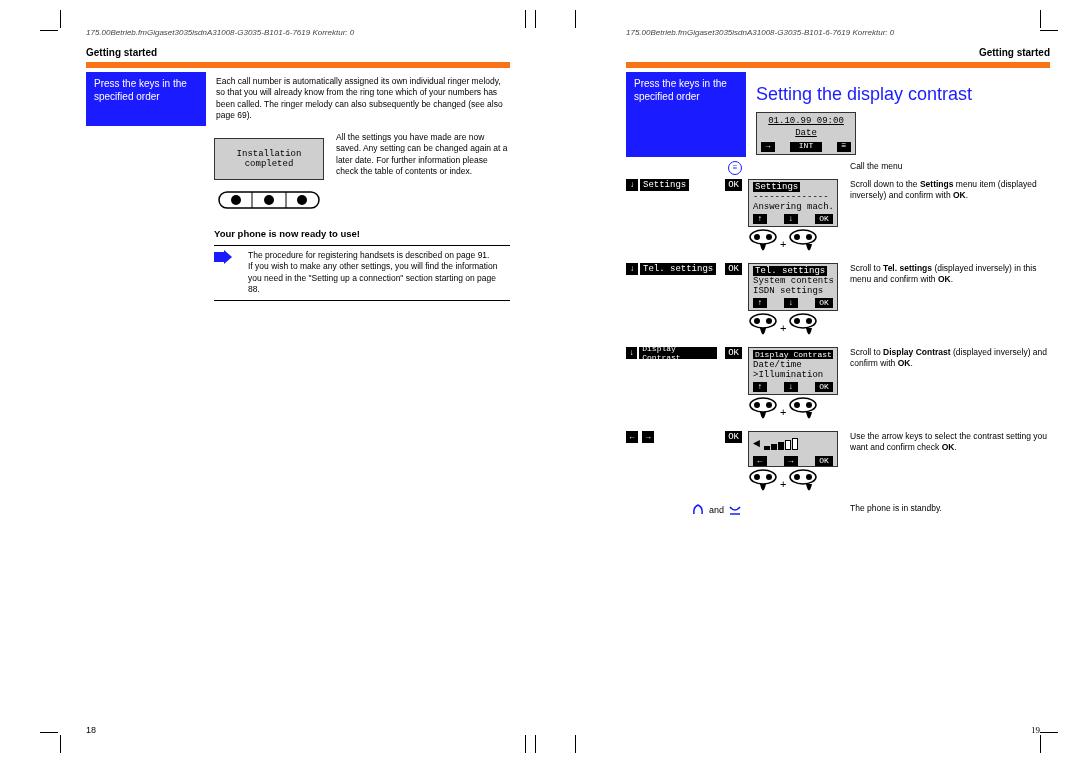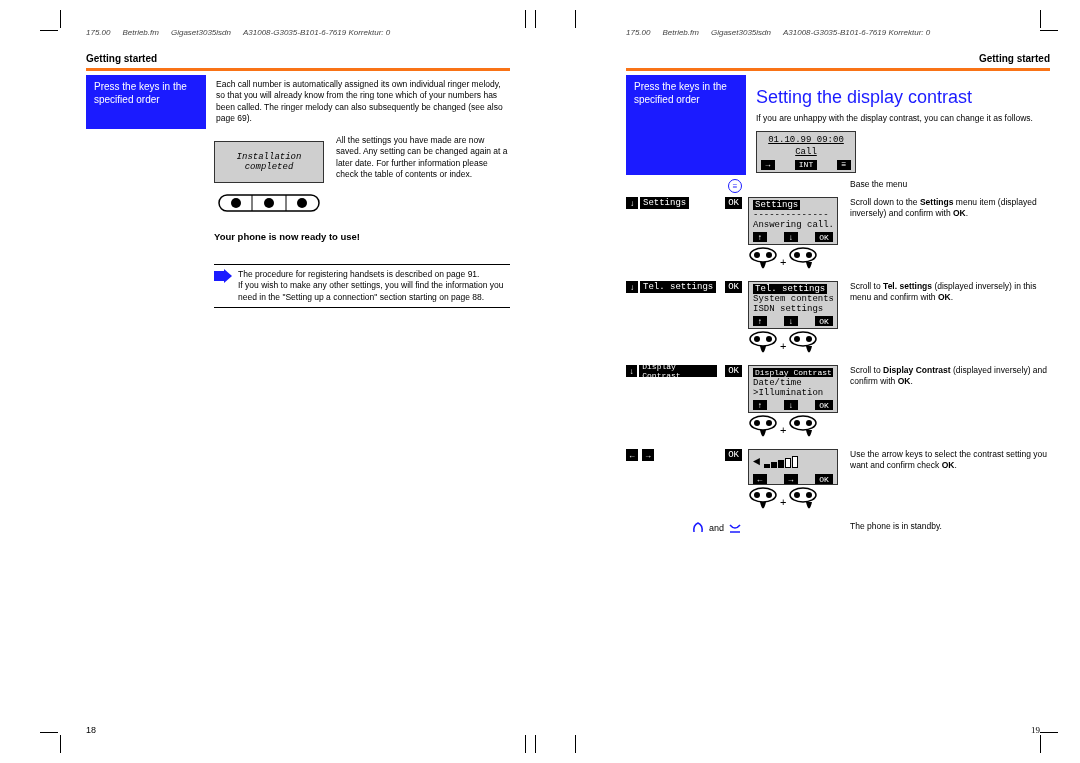--- a/index.html
+++ b/index.html
@@ -2,37 +2,37 @@
 <html><head>
 <meta charset="utf-8">
 <style>
   * { box-sizing: border-box; margin: 0; padding: 0; }
   body { background: #fff; font-family: Arial, Helvetica, sans-serif; font-size: 9px; color: #000; width: 1080px; height: 763px; position: relative; }
   .crop-mark { position: absolute; background: #000; }
   .cm-h { height: 1px; width: 18px; }
   .cm-v { width: 1px; height: 18px; }
   .spread { display: flex; width: 1080px; height: 763px; }
   .page { width: 540px; height: 763px; padding: 28px 30px 40px 30px; position: relative; }
-  .header-line { display: flex; gap: 12px; font-style: italic; font-size: 8px; color: #444; border-bottom: 0; padding-bottom: 6px; white-space: nowrap; }
+  .header-line { display: flex; gap: 0; font-style: italic; font-size: 8px; color: #444; border-bottom: 0; padding-bottom: 6px; white-space: nowrap; }
   .header-line span { display: inline-block; }
-  .section-title { font-weight: bold; font-size: 10px; margin-top: 10px; border-bottom: 3px solid #f97316; padding-bottom: 4px; }
+  .section-title { font-weight: bold; font-size: 10px; margin-top: 4px; border-bottom: 6px solid #f97316; padding-bottom: 4px; }
   .content { display: flex; margin-top: 4px; }
   .bluecol { width: 120px; background: #1b1bff; color: #fff; padding: 6px 8px; font-size: 10px; line-height: 1.25; min-height: 40px; }
   .bodycol { flex: 1; padding: 4px 0 0 10px; font-size: 8.5px; line-height: 1.35; }
   .bodycol p { margin-bottom: 4px; }
-  .lcd-box { background: #cfcfcf; border: 1px solid #333; display: inline-block; font-family: "Courier New", monospace; font-size: 9px; padding: 4px 6px; text-align: center; margin: 6px 0; font-style: italic; }
+  .lcd-box { background: #cfcfcf; border: 1px solid #333; display: inline-block; font-family: "Courier New", monospace; font-size: 9px; padding: 4px 6px; text-align: center; margin: 6px 0; }
   .lcd-display { background: #cfcfcf; border: 1px solid #333; font-family: "Courier New", monospace; font-size: 9px; padding: 2px 4px; width: 90px; margin-bottom: 2px; }
   .lcd-display .line { white-space: nowrap; overflow: hidden; }
   .lcd-display .inv { background: #000; color: #fff; padding: 0 2px; display: inline-block; }
   .lcd-display .bottom-icons { display: flex; justify-content: space-between; margin-top: 2px; }
   .lcd-display .bottom-icons .icon { background: #000; color: #fff; font-size: 8px; width: 14px; height: 10px; display: flex; align-items: center; justify-content: center; }
   .keys-svg { display: block; margin: 2px 0 6px 0; }
   .two-col-inner { display: flex; align-items: flex-start; gap: 12px; margin-bottom: 6px; }
   .ready-title { font-weight: bold; font-size: 9.5px; margin: 10px 0 6px 0; }
-  .note-block { border-top: 1px solid #000; border-bottom: 1px solid #000; padding: 4px 0; margin-top: 22px; display: flex; gap: 6px; }
+  .note-block { border-top: 1px solid #000; border-bottom: 1px solid #000; padding: 4px 0; margin-top: 6px; display: flex; gap: 16px; }
   .note-arrow { width: 18px; flex-shrink: 0; }
   .heading-blue { color: #1b1bff; font-size: 18px; font-weight: normal; margin: 6px 0 4px 0; }
   .step-row { display: flex; align-items: flex-start; gap: 6px; margin-bottom: 4px; }
   .step-left { width: 116px; flex-shrink: 0; display: flex; align-items: center; gap: 4px; }
   .step-mid { width: 96px; flex-shrink: 0; }
   .step-right { flex: 1; font-size: 8.5px; line-height: 1.3; }
   .pill-label { display: inline-flex; align-items: center; gap: 2px; }
   .pill-label .arrow-box { background: #000; color: #fff; width: 12px; height: 12px; display: inline-flex; align-items: center; justify-content: center; font-size: 8px; }
   .pill-label .txt { background: #000; color: #fff; font-family: "Courier New", monospace; font-size: 9px; padding: 0 3px; height: 12px; display: inline-flex; align-items: center; }
   .ok-box { background: #000; color: #fff; font-family: "Courier New", monospace; font-size: 9px; padding: 0 3px; height: 12px; display: inline-flex; align-items: center; }
@@ -124,58 +124,57 @@
       <span>A31008-G3035-B101-6-7619  Korrektur: 0</span>
     </div>
     <div style="margin-left:56px;">
       <div class="section-title" style="text-align:right;">Getting started</div>
       <div class="content">
         <div class="bluecol">
           <span>Press the keys in the specified order</span>
         </div>
         <div class="bodycol">
           <div class="heading-blue">Setting the display contrast</div>
-          <p>If you are unhappy with the display contrast, you can change it as follows.</p>
 
           <div style="display:flex; gap:10px; align-items:flex-start; margin-top:6px;">
             <div class="lcd-display" style="width:100px;text-decoration:underline;">
               <div class="line" style="text-align:center;">01.10.99  09:00</div>
-              <div class="line" style="text-align:center;">Call</div>
+              <div class="line" style="text-align:center;">Date</div>
               <div class="bottom-icons">
                 <span class="icon">→</span>
-                <span class="icon" style="width:22px;">INT</span>
+                <span class="icon" style="width:32px;">INT</span>
                 <span class="icon">≡</span>
               </div>
             </div>
           </div>
         </div>
       </div>
 
       <div class="step-row" style="margin-top:4px;">
         <div style="width:116px; display:flex; justify-content:flex-end;">
           <span class="menu-icon">≡</span>
         </div>
         <div class="step-mid"></div>
-        <div class="step-right">Base the menu</div>
+        <div class="step-right">Call the menu</div>
       </div>
 
       <div class="step-row">
         <div class="step-left">
           <span class="pill-label">
             <span class="arrow-box">↓</span>
             <span class="txt">Settings</span>
           </span>
           <span style="flex:1"></span>
           <span class="ok-box">OK</span>
         </div>
         <div class="step-mid">
           <div class="lcd-display">
             <div class="line"><span class="inv">Settings</span></div>
             <div class="line">--------------</div>
-            <div class="line">Answering call.</div>
+            <div class="line">Answering mach.</div>
             <div class="bottom-icons">
                 <span class="icon">↑</span>
                 <span class="icon">↓</span>
                 <span class="icon" style="width:18px;">OK</span>
               </div>
           </div>
           <div class="keys-group">
             <svg width="30" height="30">
                 <ellipse cx="15" cy="8" rx="13" ry="7" fill="none" stroke="#000" stroke-width="1.5"></ellipse>
                 <circle cx="9" cy="8" r="3" fill="#000"></circle>

